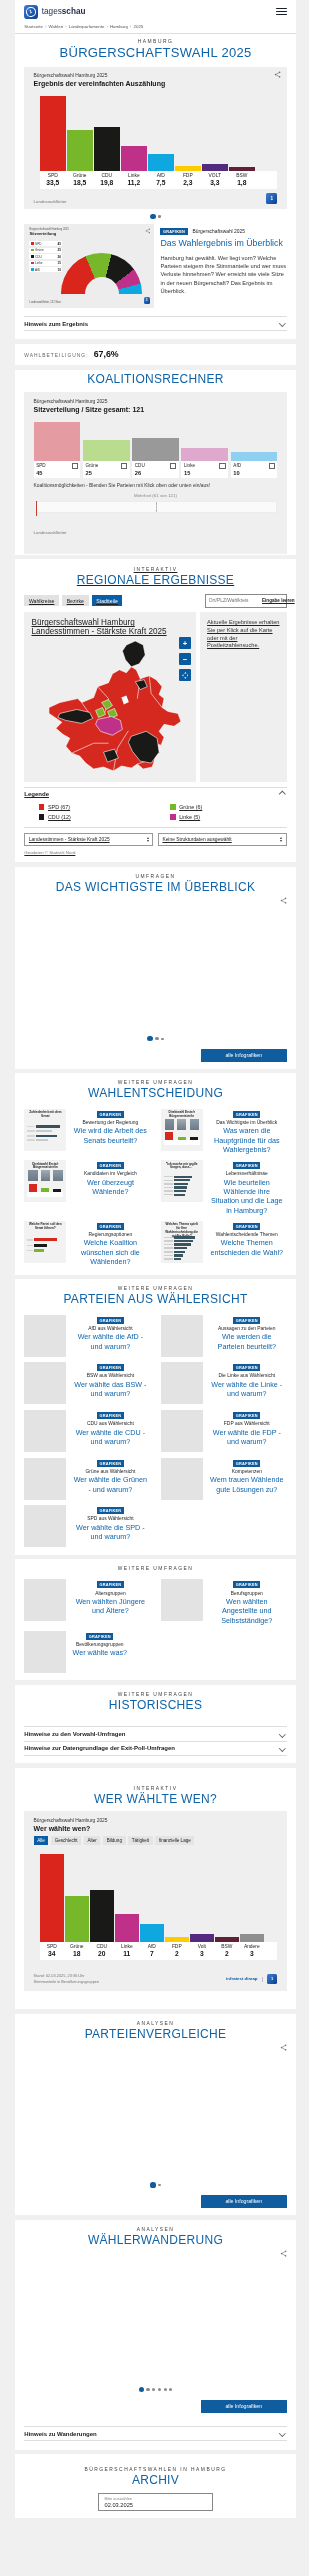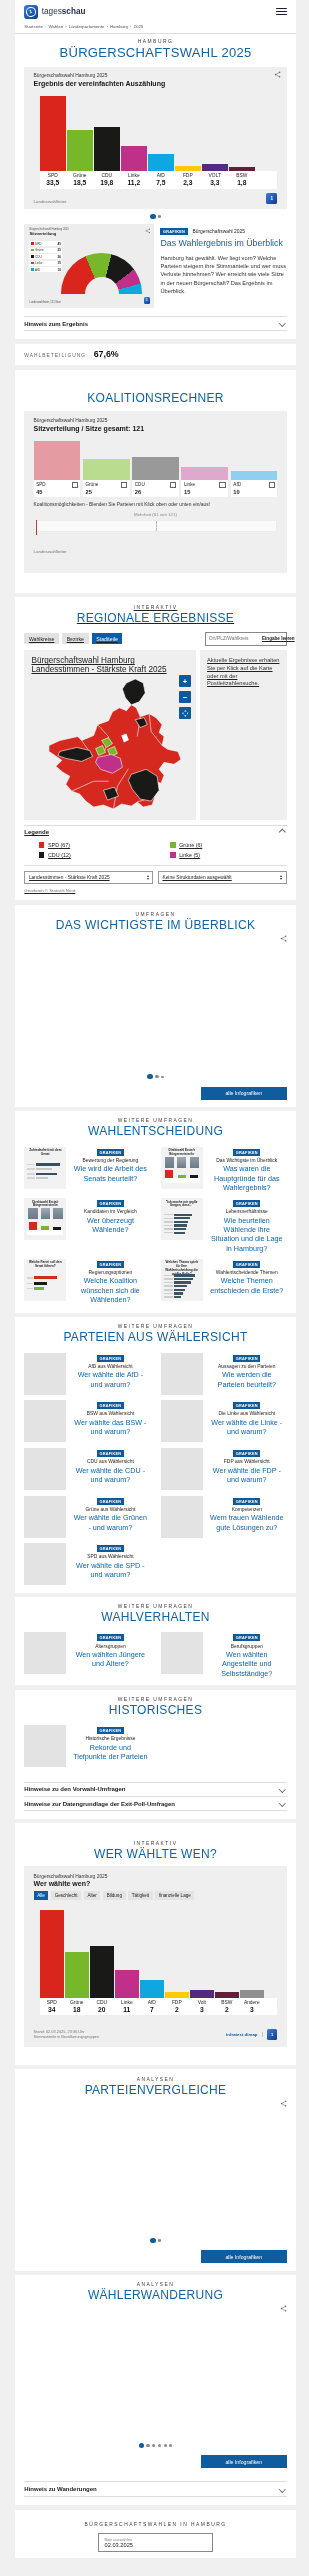--- a/index.html
+++ b/index.html
@@ -301,21 +301,21 @@
   </div>
 </div>
 
 <div class="band">
   <div class="turnout">
     <span class="tl">WAHLBETEILIGUNG:</span>
     <span class="tv">67,6%</span>
   </div>
 </div>
 
-<div class="band" style="padding:20px 0;">
+<div class="band" style="padding:1px 0;">
   <div class="sec-title" style="font-size:12px;">KOALITIONSRECHNER</div>
   <div class="card" style="margin-top:6.2px;padding:7.2px 9.3px 8.2px;">
     <div class="ck">Bürgerschaftswahl Hamburg 2025</div>
     <div class="ct">Sitzverteilung / Sitze gesamt: 121</div>
     <div id="koal-bars">
         <div class="kbars">
           <div class="kcol">
             <div style="height: 39px; background: rgb(229, 155, 162);"></div>
             <div class="klab">
               <div class="row1">
@@ -624,21 +624,21 @@
             <div style="display: flex; align-items: center; gap: 1px; margin-bottom: 1.3px;">
               <span style="width: 9.3px; height: 1.5px; background: rgb(207, 207, 207);"></span>
               <span style="height: 2.3px; background: rgb(58, 85, 96); width: 9.3px;"></span>
             </div>
             <div style="display: flex; align-items: center; gap: 1px; margin-bottom: 1.3px;">
               <span style="width: 9.3px; height: 1.5px; background: rgb(207, 207, 207);"></span>
               <span style="height: 2.3px; background: rgb(58, 85, 96); width: 7.2px;"></span>
             </div>
           </div>
         </div>
-        <div><span class="badge">GRAFIKEN</span><div class="tk">Wahlentscheidende Themen</div><div class="tt">Welche Themen entschieden die Erste?</div></div>
+        <div><span class="badge">GRAFIKEN</span><div class="tk">Wahlentscheidende Themen</div><div class="tt">Welche Themen entschieden die Wahl?</div></div>
       </article>
     </div>
 </div>
 
 <div class="band" style="padding:7.2px 0;">
   <div class="kicker">WEITERE UMFRAGEN</div>
   <div class="sec-title" style="font-size:12px;">PARTEIEN AUS WÄHLERSICHT</div>
   <div class="inner grid2" id="pa-grid" style="margin-top:8.2px;">
       <article class="teaser">
         <div class="thumb"></div>
@@ -674,42 +674,39 @@
       </article>
       <article class="teaser">
         <div class="thumb"></div>
         <div><span class="badge">GRAFIKEN</span><div class="tk">SPD aus Wählersicht</div><div class="tt">Wer wählte die SPD - und warum?</div></div>
       </article>
     </div>
 </div>
 
 <div class="band" style="padding:7.2px 0;">
   <div class="kicker">WEITERE UMFRAGEN</div>
-  <div class="sec-title" style="font-size:12px;">WAHLVERHALTEN</div>
   <div class="inner grid2" id="wv-grid" style="margin-top:8.2px;">
       <article class="teaser">
         <div class="thumb"></div>
         <div><span class="badge">GRAFIKEN</span><div class="tk">Altersgruppen</div><div class="tt">Wen wählten Jüngere und Ältere?</div></div>
       </article>
       <article class="teaser">
         <div class="thumb"></div>
         <div><span class="badge">GRAFIKEN</span><div class="tk">Berufsgruppen</div><div class="tt">Wen wählten Angestellte und Selbstständige?</div></div>
+      </article>
+      <article class="teaser">
+        <div class="thumb"></div>
+        <div><span class="badge">GRAFIKEN</span><div class="tk">Bevölkerungsgruppen</div><div class="tt">Wer wählte was?</div></div>
       </article>
     </div>
 </div>
 
 <div class="band" style="padding:7.2px 0 7.2px;">
   <div class="kicker">WEITERE UMFRAGEN</div>
   <div class="sec-title" style="font-size:12px;">HISTORISCHES</div>
-  <div class="inner grid2" id="hist-grid" style="margin-top:8.2px;">
-      <article class="teaser">
-        <div class="thumb"></div>
-        <div><span class="badge">GRAFIKEN</span><div class="tk">Historische Ergebnisse</div><div class="tt">Rekorde und Tiefpunkte der Parteien</div></div>
-      </article>
-    </div>
   <div class="inner" style="margin-top:14.4px;">
     <div id="hist-accs">
         <div class="acc">
           <span class="al">Hinweise zu den Vorwahl-Umfragen</span>
           <span class="chev"></span>
         </div>
         <div class="acc" style="border-bottom: 0.5px solid rgb(221, 221, 221);">
           <span class="al">Hinweise zur Datengrundlage der Exit-Poll-Umfragen</span>
           <span class="chev"></span>
         </div>
@@ -868,20 +865,21 @@
   <div class="inner" style="margin-top:13.4px;">
     <div class="acc" style="border-bottom:0.5px solid #ddd;">
       <span class="al">Hinweis zu Wanderungen</span>
       <span class="chev"></span>
     </div>
   </div>
 </div>
 
 <div class="band" style="padding:12.4px 0 6.2px;">
   <div class="kicker">BÜRGERSCHAFTSWAHLEN IN HAMBURG</div>
+  <div class="sec-title" style="font-size:12px;">ARCHIV</div>
   <div style="display:flex;justify-content:center;margin-top:6.2px;">
     <div style="width:102px;border:0.5px solid #888;background:#fff;padding:2.6px 5.2px;cursor:pointer;">
       <div style="font-size:3.9px;color:#888;">Bitte auswählen</div>
       <div style="font-size:5.7px;color:#222;margin-top:0.5px;">02.03.2025</div>
     </div>
   </div>
 
 </div>
 
 

